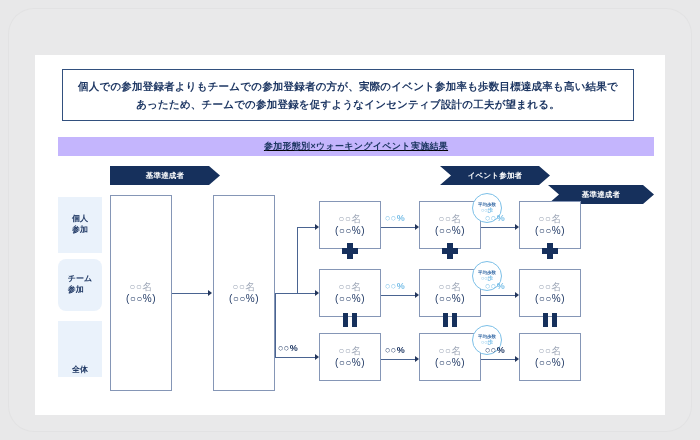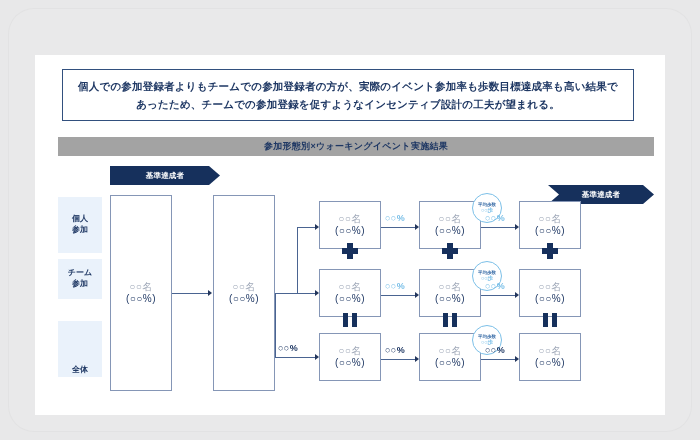--- a/index.html
+++ b/index.html
@@ -30,41 +30,41 @@
     display:flex;align-items:center;justify-content:center;
   }
   #message-text{
     color:#1f3864;font-weight:bold;font-size:10.5px;line-height:1.75;
     text-align:center;letter-spacing:.2px;padding:0 10px;
   }
 
   
   #title-band{
     position:absolute;left:23px;top:82px;width:596px;height:19px;
-    background:#a3a3a3;display:flex;align-items:center;justify-content:center;
+    background:#c4b5fd;display:flex;align-items:center;justify-content:center;text-decoration:underline;
   }
   #title-text{color:#1f3864;font-weight:bold;font-size:9px;letter-spacing:.3px;}
 
   
   #funnel-header{position:absolute;left:75px;top:111px;width:544px;height:19px;}
   .fheader{
     position:absolute;top:0;height:19px;background:#16305c;
     display:flex;align-items:center;justify-content:center;
     color:#ffffff;font-weight:bold;font-size:7.5px;letter-spacing:.2px;
     clip-path:polygon(0 0, calc(100% - 11px) 0, 100% 50%, calc(100% - 11px) 100%, 0 100%);
   }
   .fheader.notch{
     clip-path:polygon(0 0, calc(100% - 11px) 0, 100% 50%, calc(100% - 11px) 100%, 0 100%, 11px 50%);
   }
 
   
   .rowlabel{
     position:absolute;left:23px;width:44px;background:#eaf2fb;
     display:flex;align-items:center;justify-content:center;
-    color:#1f3864;font-weight:bold;font-size:8px;line-height:1.35;text-align:center;
+    color:#1f3864;font-weight:bold;font-size:8px;line-height:1.35;
   }
 
   
   .node{
     position:absolute;border:1px solid #8596b6;background:#ffffff;
     display:flex;flex-direction:column;align-items:center;justify-content:center;
     box-sizing:border-box;
   }
   .node .n-count{color:#9fa8b8;font-size:10px;line-height:1.25;letter-spacing:.5px;}
   .node .n-pct{color:#1f3864;font-size:10px;line-height:1.25;letter-spacing:.5px;}
@@ -119,30 +119,33 @@
     </div>
 
     <div id="title-band">
       <span id="title-text">参加形態別×ウォーキングイベント実施結果</span>
     </div>
 
     <div id="funnel-header">
       <div class="fheader" style="left:0px;width:110px;">
         <span>基準達成者</span>
       </div>
+      <div class="fheader notch" style="left:330px;width:110px;">
+        <span>イベント参加者</span>
+      </div>
       <div class="fheader notch" style="left:438px;width:106px;margin-top:19px;">
         <span>基準達成者</span>
       </div>
     </div>
 
     <div class="rowlabel" style="top:142px;height:56px;">
       <span style="white-space:pre-line;">個人
 参加</span>
     </div>
-    <div class="rowlabel" style="top:204px;height:40px;">
+    <div class="rowlabel" style="top:204px;height:52px;border-radius:8px;">
       <span style="white-space:pre-line;">チーム
 参加</span>
     </div>
     <div class="rowlabel" style="top:266px;height:56px;">
       <span style="white-space:pre-line;margin-top:43px;">全体</span>
     </div>
 
     <div class="node" style="left:75px;top:140px;width:62px;height:196px;">
       <span class="n-count">○○名</span>
       <span class="n-pct">(○○%)</span>

